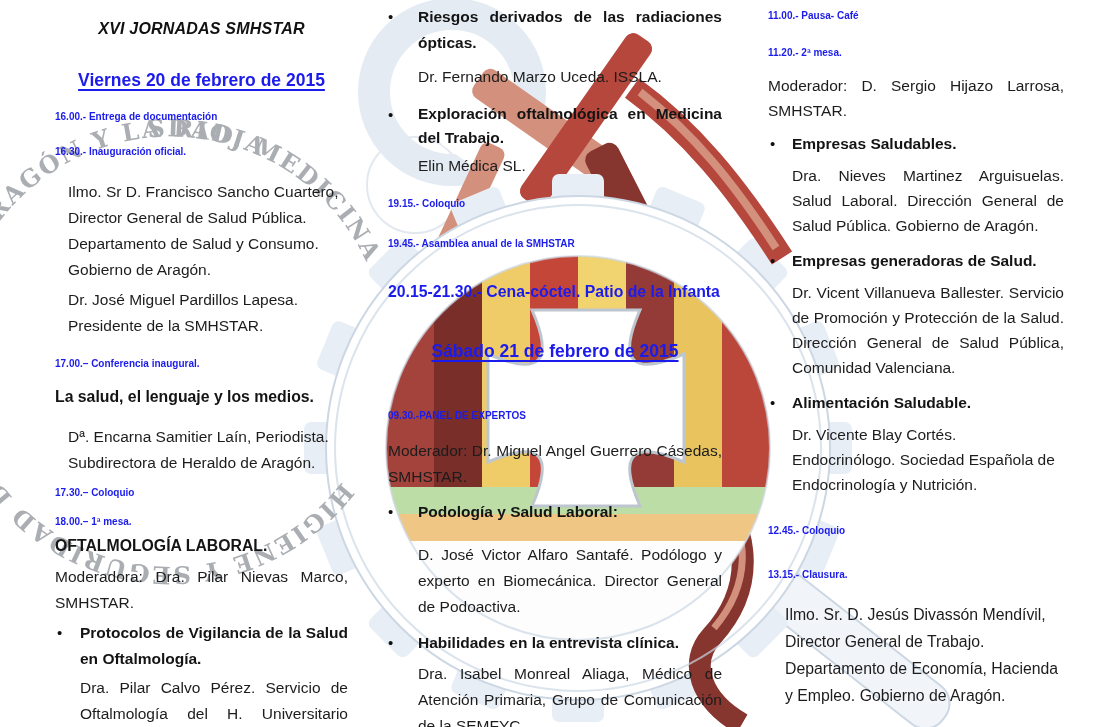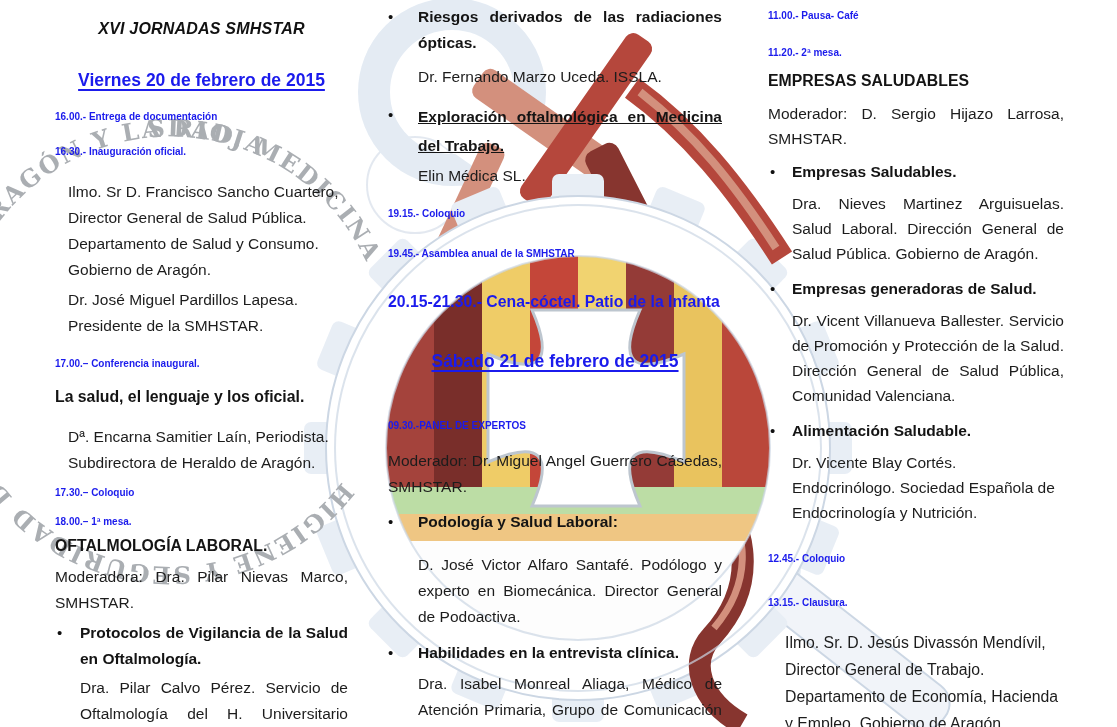--- a/index.html
+++ b/index.html
@@ -24,21 +24,21 @@
   .bhead{font-weight:bold;font-size:15.5px;line-height:26px;color:#141414;}
   
   .col1 .ind{padding-left:13px;}
   .col1 .dot{width:23px;padding-left:2px;}
   .col1 .bbody{padding-left:25px;}
   .col2 .dot{width:30px;}
   .col2 .bbody{padding-left:30px;}
   .col3 .dot{width:22px;padding-left:2px;}
   .col3 .bbody{padding-left:24px;}
   .col3 .para{line-height:25px;}
-  .lh24{line-height:29px;text-decoration:underline;}
+  .lh24{line-height:24px;}
   .blue-just{color:var(--blue);font-weight:bold;font-size:15.8px;line-height:26px;text-align:justify;}
   .claus{font-size:15.8px;line-height:27px;padding-left:17px;}
   .ringtxt{font-family:"DejaVu Serif",serif;font-weight:bold;font-size:24px;
            letter-spacing:2px;fill:var(--wm-ring_text_color,#a4a8ad);}
   .teeth rect{fill:var(--wm-gear,#e7edf5);}
 </style>
 </head>
 <body>
 
 <div class="page">
@@ -127,21 +127,21 @@
     <div class="dateh" style="margin-top:32px">Viernes 20 de febrero de 2015</div>
     <div class="time" style="margin-top:16px">16.00.- Entrega de documentación</div>
     <div class="time" style="margin-top:15px">16.30.- Inauguración oficial.</div>
     <div class="para pre ind" style="margin-top:17px">Ilmo. Sr D. Francisco Sancho Cuartero,
 Director General de Salud Pública.
 Departamento de Salud y Consumo.
 Gobierno de Aragón.</div>
     <div class="para pre ind" style="margin-top:4px">Dr. José Miguel Pardillos Lapesa.
 Presidente de la SMHSTAR.</div>
     <div class="time" style="margin-top:15px">17.00.– Conferencia inaugural.</div>
-    <div class="subh" style="margin-top:13px">La salud, el lenguaje y los oficial.</div>
+    <div class="subh" style="margin-top:13px">La salud, el lenguaje y los medios.</div>
     <div class="para pre ind" style="margin-top:17px">Dª. Encarna Samitier Laín, Periodista.
 Subdirectora de Heraldo de Aragón.</div>
     <div class="time" style="margin-top:7px">17.30.– Coloquio</div>
     <div class="time" style="margin-top:9px">18.00.– 1ª mesa.</div>
     <div class="subh" style="margin-top:4px">OFTALMOLOGÍA LABORAL.</div>
     <div class="para js" style="margin-top:8px">Moderadora: Dra. Pilar Nievas Marco, SMHSTAR.</div>
     <div class="bl" style="margin-top:4px">
       <span class="dot">•</span>
       <div class="bhead js" style="flex:1">Protocolos de Vigilancia de la Salud en Oftalmología.</div>
     </div>
@@ -178,21 +178,20 @@
     <div class="bl" style="margin-top:10px">
       <span class="dot">•</span>
       <div class="bhead js" style="flex:1">Salud Laboral y Bioética.</div>
     </div>
 
   </div>
 
   <div class="col col3">
     <div class="time" style="margin-top:6px">11.00.- Pausa- Café</div>
     <div class="time" style="margin-top:17px">11.20.- 2ª mesa.</div>
-    <div class="subh" style="margin-top:8px">EMPRESAS SALUDABLES</div>
     <div class="para js" style="margin-top:10px">Moderador: D. Sergio Hijazo Larrosa, SMHSTAR.</div>
     <div class="bl" style="margin-top:8px">
       <span class="dot">•</span>
       <div class="bhead" style="flex:1">Empresas Saludables.</div>
     </div>
     <div class="para js bbody" style="margin-top:6px">Dra. Nieves Martinez Arguisuelas. Salud Laboral. Dirección General de Salud Pública. Gobierno de Aragón.</div>
     <div class="bl" style="margin-top:10px">
       <span class="dot">•</span>
       <div class="bhead" style="flex:1">Empresas generadoras de Salud.</div>
     </div>

